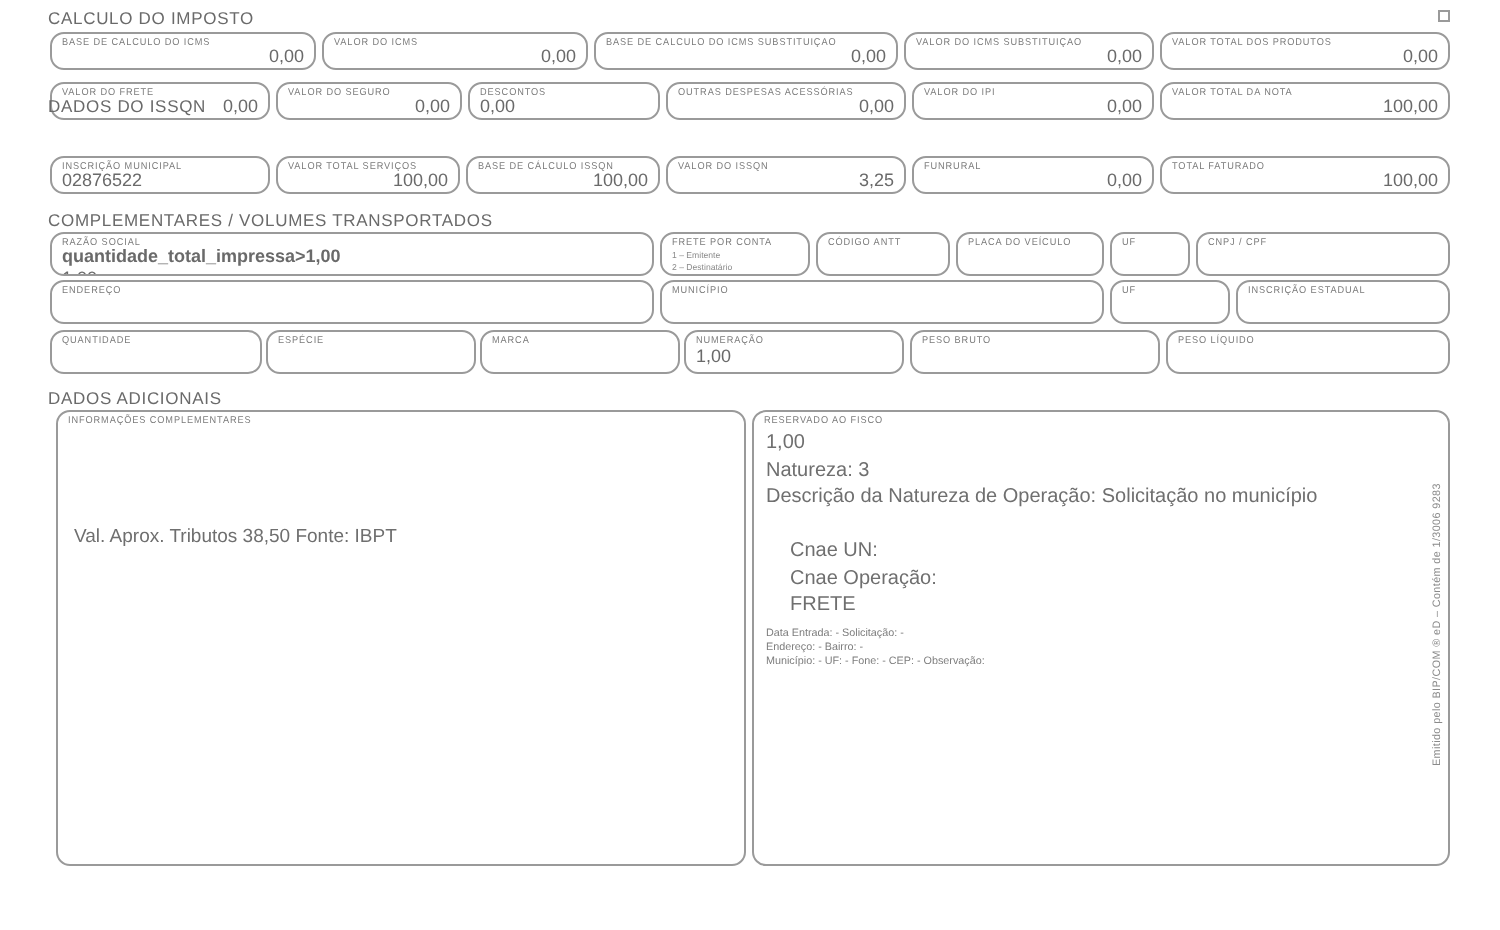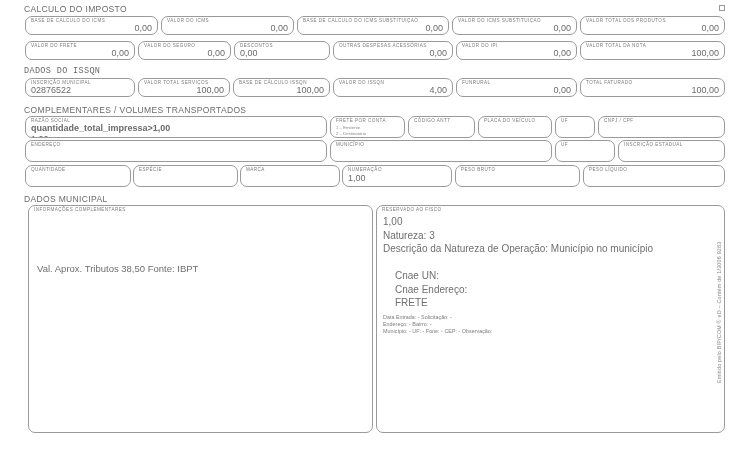--- a/index.html
+++ b/index.html
@@ -151,40 +151,40 @@
   <div class="fld" style="left:456px;top:41px;width:121px;height:19px;">
     <span class="lbl">VALOR DO IPI</span>
     <span class="val right">0,00</span>
   </div>
 
   <div class="fld" style="left:580px;top:41px;width:145px;height:19px;">
     <span class="lbl">VALOR TOTAL DA NOTA</span>
     <span class="val right">100,00</span>
   </div>
 
-  <div class="section-title" style="left:24px;top:66px;font-family:Liberation Mono, monospace;">DADOS DO ISSQN</div>
+  <div class="section-title" style="left:24px;top:48px;">DADOS DO ISSQN</div>
 
   <div class="fld" style="left:25px;top:78px;width:110px;height:19px;text-align:center;">
     <span class="lbl">INSCRIÇÃO MUNICIPAL</span>
     <span class="val left">02876522</span>
   </div>
 
   <div class="fld" style="left:138px;top:78px;width:92px;height:19px;">
     <span class="lbl">VALOR TOTAL SERVIÇOS</span>
     <span class="val right">100,00</span>
   </div>
 
   <div class="fld" style="left:233px;top:78px;width:97px;height:19px;">
     <span class="lbl">BASE DE CÁLCULO ISSQN</span>
     <span class="val right">100,00</span>
   </div>
 
   <div class="fld" style="left:333px;top:78px;width:120px;height:19px;">
     <span class="lbl">VALOR DO ISSQN</span>
-    <span class="val right">4,00</span>
+    <span class="val right">3,25</span>
   </div>
 
   <div class="fld" style="left:456px;top:78px;width:121px;height:19px;">
     <span class="lbl">FUNRURAL</span>
     <span class="val right">0,00</span>
   </div>
 
   <div class="fld" style="left:580px;top:78px;width:145px;height:19px;">
     <span class="lbl">TOTAL FATURADO</span>
     <span class="val right">100,00</span>
@@ -267,39 +267,39 @@
   <div class="fld" style="left:455px;top:165px;width:125px;height:22px;">
     <span class="lbl">PESO BRUTO</span>
     <span class="val left"></span>
   </div>
 
   <div class="fld" style="left:583px;top:165px;width:142px;height:22px;">
     <span class="lbl">PESO LÍQUIDO</span>
     <span class="val left"></span>
   </div>
 
-  <div class="section-title" style="left:24px;top:194px;">DADOS MUNICIPAL</div>
+  <div class="section-title" style="left:24px;top:194px;">DADOS ADICIONAIS</div>
 
   <div class="fld" style="left:28px;top:205px;width:345px;height:228px;">
     <span class="lbl">INFORMAÇÕES COMPLEMENTARES</span>
     <span class="bigval" style="left:8px;top:57px;font-size:9.5px;">Val. Aprox. Tributos 38,50 Fonte: IBPT</span>
   </div>
 
   <div class="fld" style="left:376px;top:205px;width:349px;height:228px;">
     <span class="lbl">RESERVADO AO FISCO</span>
 
     <div style="position:absolute;left:6px;top:9px;">
       <div class="fisco-line">1,00</div>
       <div class="fisco-line">Natureza: 3</div>
-      <div class="fisco-line">Descrição da Natureza de Operação: Município no município</div>
+      <div class="fisco-line">Descrição da Natureza de Operação: Solicitação no município</div>
     </div>
 
     <div style="position:absolute;left:18px;top:63px;">
       <div class="fisco-line">Cnae UN:</div>
-      <div class="fisco-line">Cnae Endereço:</div>
+      <div class="fisco-line">Cnae Operação:</div>
       <div class="fisco-line">FRETE</div>
     </div>
 
     <div style="position:absolute;left:6px;top:108px;">
       <div class="tiny-line">Data Entrada:    - Solicitação:       -</div>
       <div class="tiny-line">Endereço:        -      Bairro: -</div>
       <div class="tiny-line">Município:   - UF:   - Fone:    - CEP: -   Observação:</div>
     </div>
   </div>
 

